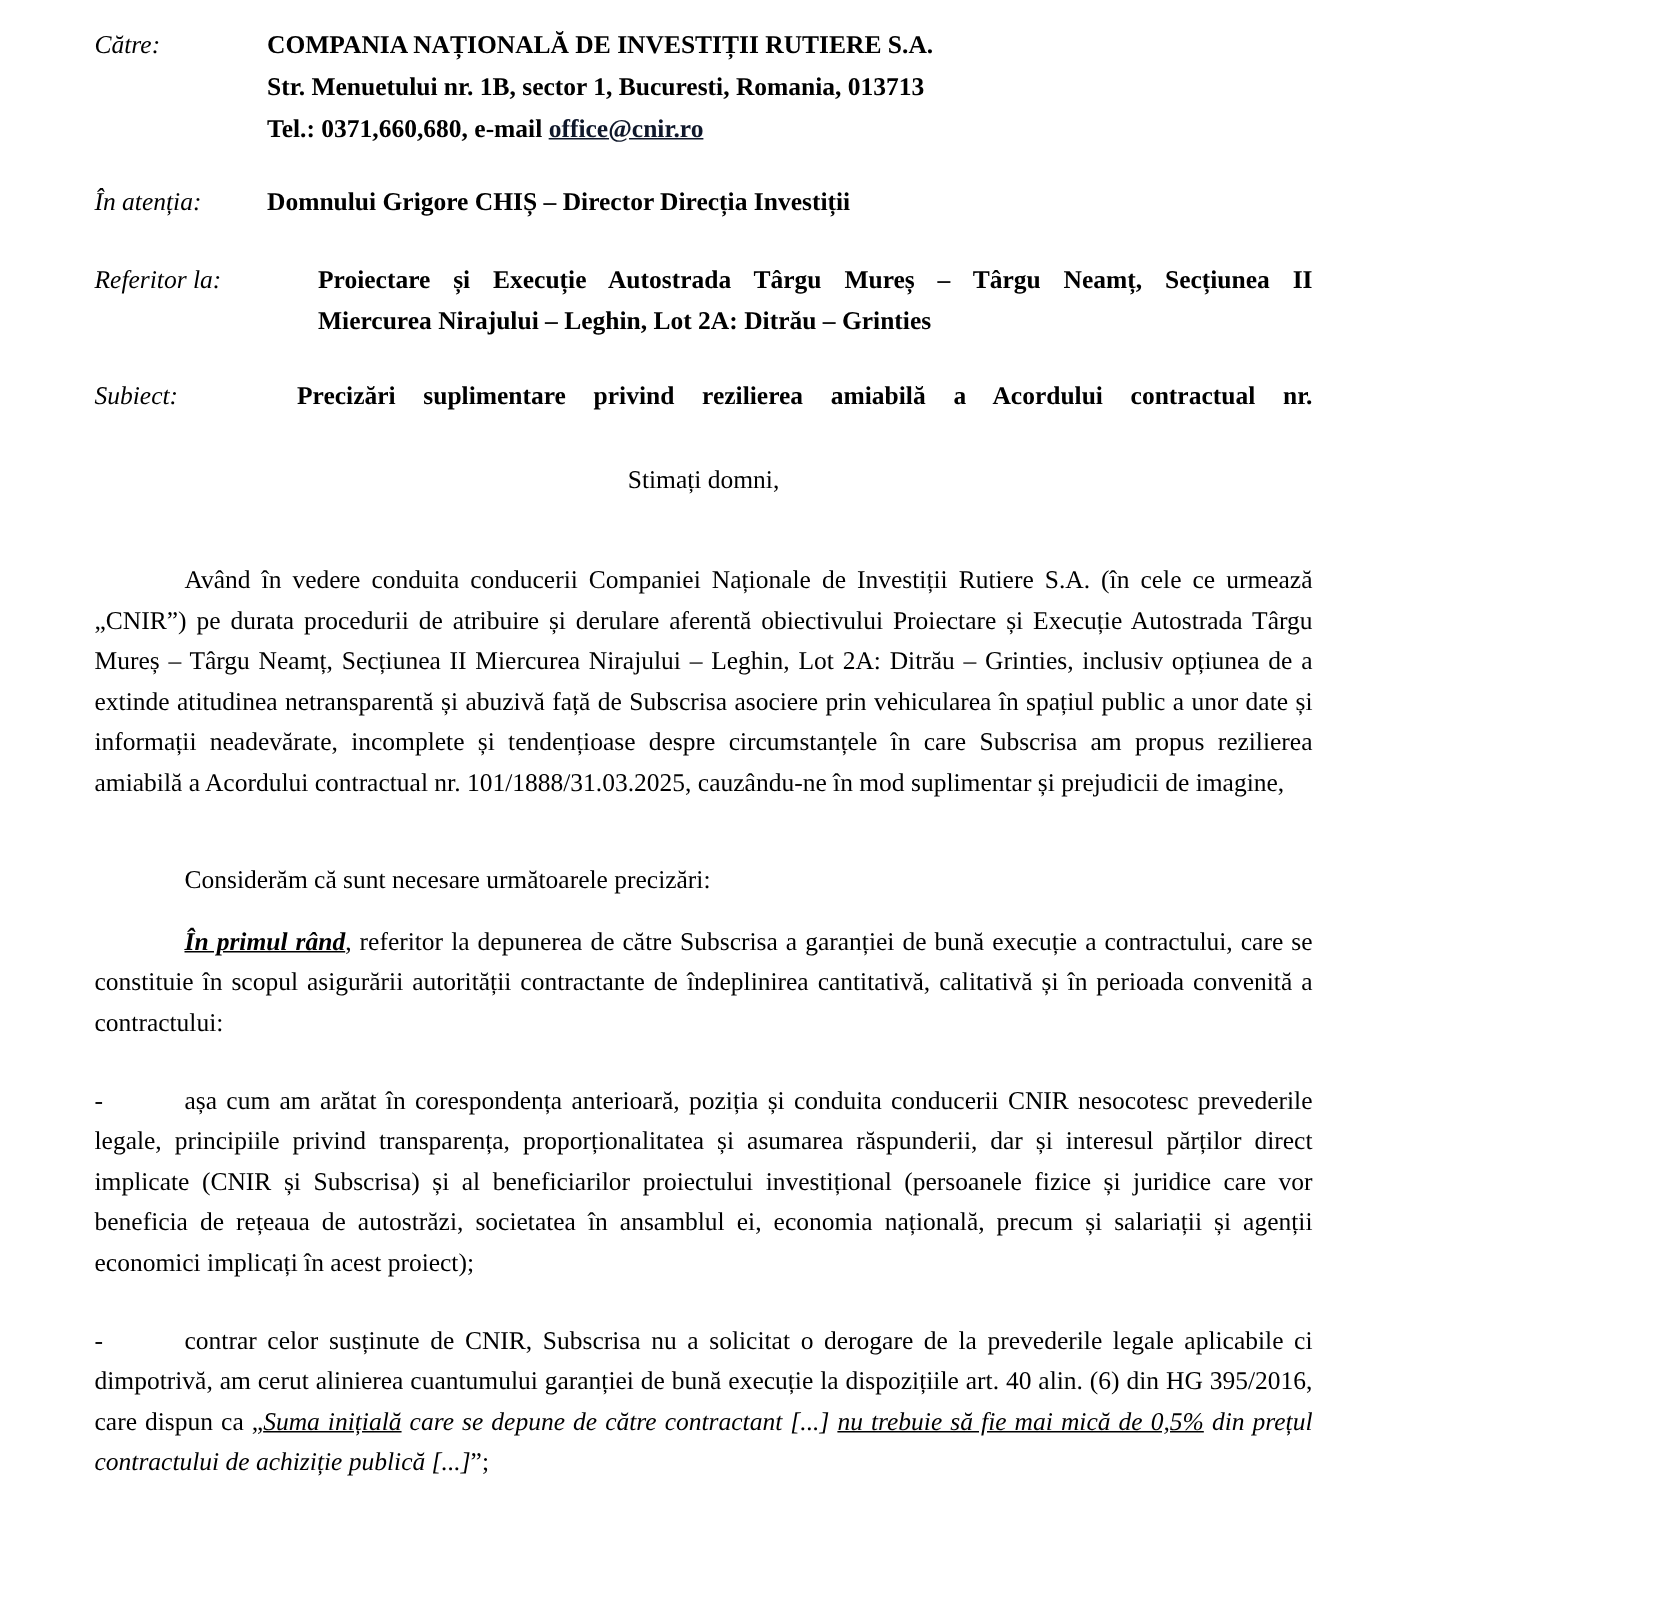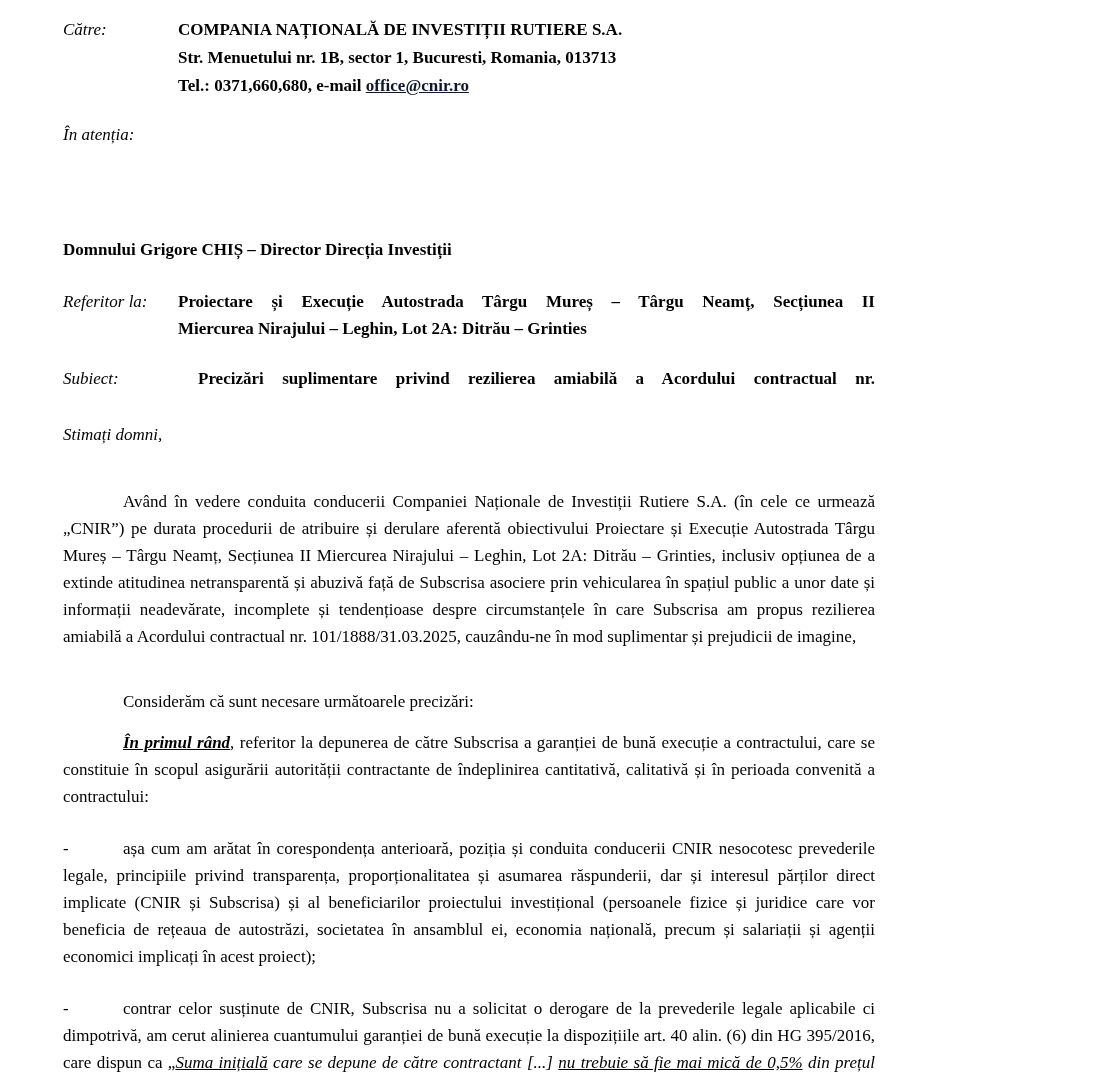--- a/index.html
+++ b/index.html
@@ -29,33 +29,33 @@
   .hlabel {
     width: 115px;
     flex: 0 0 115px;
     font-style: italic;
   }
   .hcontent {
     flex: 1 1 auto;
     font-weight: bold;
   }
   .row-recipient { line-height: 28px; margin-bottom: 21px; }
-  .row-attention { margin-bottom: 25px; flex-direction: column; }
-  .row-regarding { margin-bottom: 20px; }
+  .row-attention { margin-bottom: 25px; }
+  .row-regarding { margin-bottom: 20px; gap: 34px; }
   .row-subject   { line-height: 34px; margin-bottom: 0; gap: 20px; }
   .just-force { text-align: justify; text-align-last: justify; }
   .email-link {
     color: #0f172a;
     text-decoration: underline;
     font-weight: bold;
     cursor: pointer;
   }
   .salutation {
-    font-style: italic;
     margin-top: 25px;
+    text-align: center;
   }
   .para {
     text-align: justify;
     margin: 0;
   }
   .indent { text-indent: 60px; }
   .p1 { margin-top: 40px; }
   .p2 { margin-top: 38px; }
   .p3 { margin-top: 14px; }
   .bullet { margin-top: 25px; }

